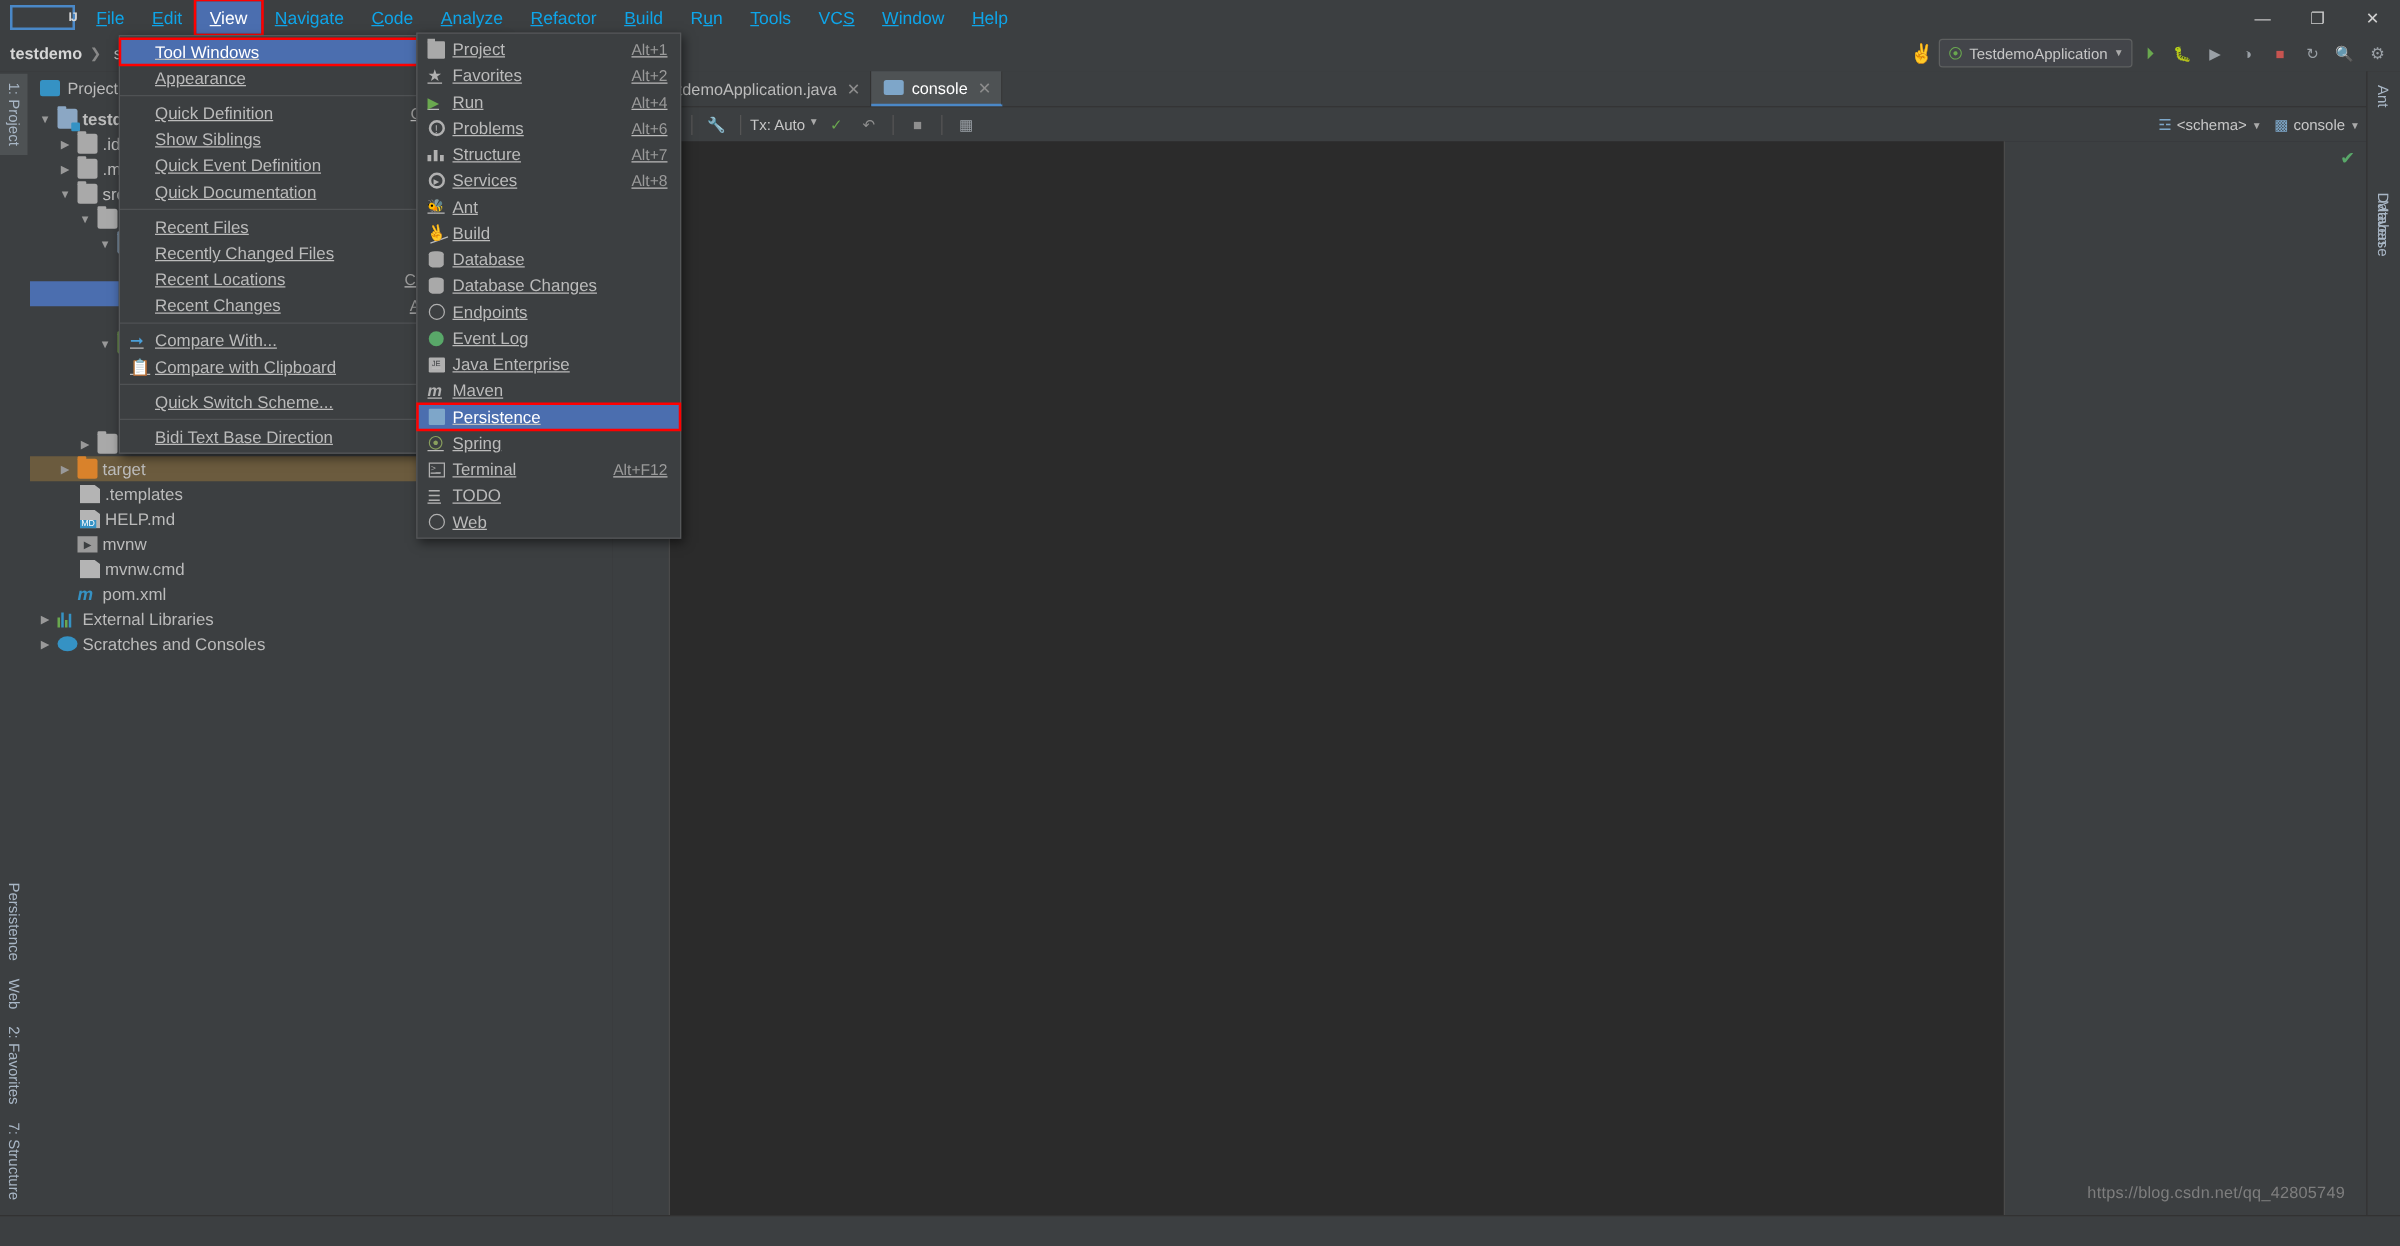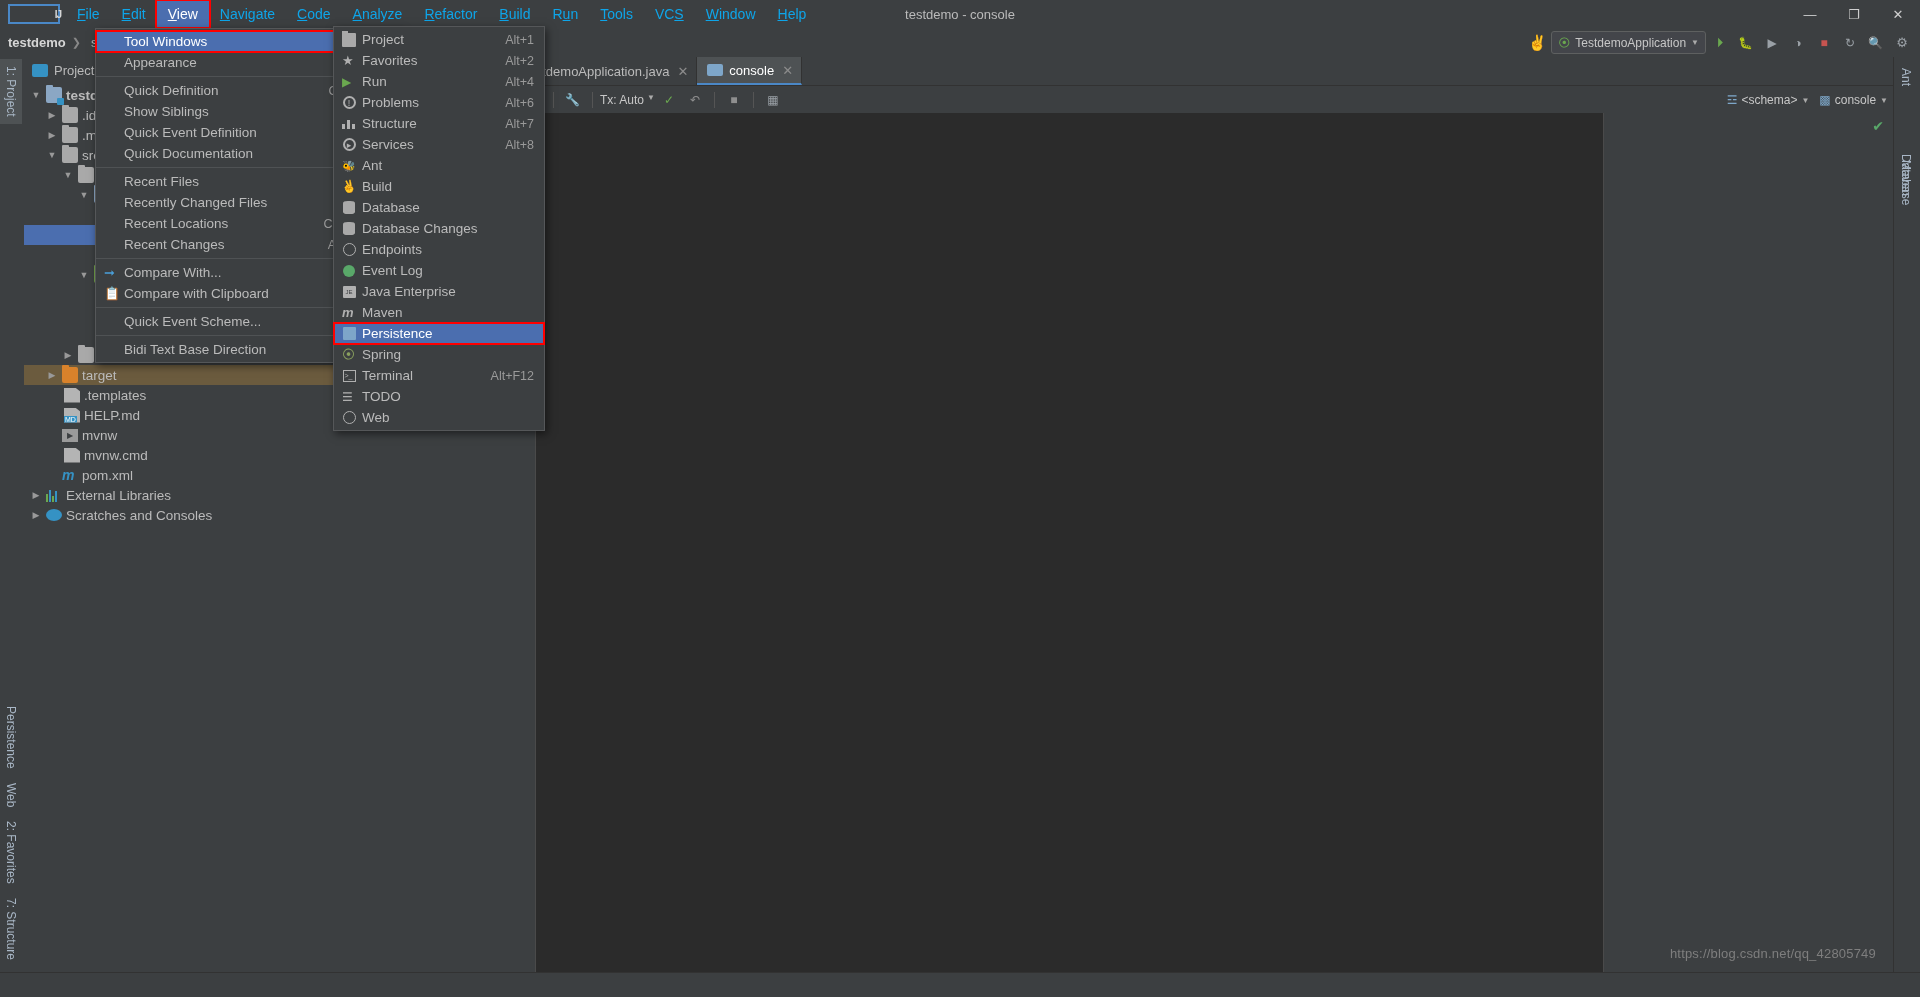--- a/index.html
+++ b/index.html
@@ -217,21 +217,21 @@
   .statusbar {
     position: absolute; left: 0; bottom: 0; width: 1920px; height: 24px;
     background: #3c3f41; border-top: 1px solid #323232;
     display: flex; align-items: center; font-size: 12px; color: #a0a0a0;
   }
 
   
   .dropdown {
     position: absolute; background: #3c3f41;
     border: 1px solid #555759; box-shadow: 2px 3px 8px rgba(0,0,0,.5);
-    padding: 2px 0; z-index: 50; font-size: 13.5px;
+    padding: 2px 0; z-index: 50; font-size: 13.5px; text-decoration: underline;
   }
   .view-menu { left: 95px; top: 28px; width: 305px; }
   .sub-menu  { left: 333px; top: 26px; width: 210px; }
   .mi {
     display: flex; align-items: center; height: 21px;
     padding: 0 10px 0 6px; color: #bbbbbb; white-space: nowrap;
     position: relative;
   }
   .mi .mi-icon {
     width: 18px; flex: 0 0 18px; display: flex; align-items: center; justify-content: center;
@@ -296,21 +296,20 @@
       <div class="menu-item"><u>C</u>ode</div>
       <div class="menu-item"><u>A</u>nalyze</div>
       <div class="menu-item"><u>R</u>efactor</div>
       <div class="menu-item"><u>B</u>uild</div>
       <div class="menu-item">R<u>u</u>n</div>
       <div class="menu-item"><u>T</u>ools</div>
       <div class="menu-item">VC<u>S</u></div>
       <div class="menu-item"><u>W</u>indow</div>
       <div class="menu-item"><u>H</u>elp</div>
     </div>
-    <div class="window-title">testdemo - console</div>
     <div class="win-btns">
       <div class="win-btn">—</div>
       <div class="win-btn">❐</div>
       <div class="win-btn close">✕</div>
     </div>
   </div>
 
   <div class="navbar">
     <div class="crumb bold">testdemo</div>
     <div class="crumb-sep">❯</div>
@@ -633,21 +632,21 @@
         <span class="mi-icon">
           <span class="si si-cmp">📋</span>
         </span>
         <span class="mi-label">Compare with Clipboard</span>
       </div>
       <div class="mi-sep"></div>
       <div class="mi">
         <span class="mi-icon">
           <span class="si"></span>
         </span>
-        <span class="mi-label">Quick Event Scheme...</span>
+        <span class="mi-label">Quick Switch Scheme...</span>
         <span class="mi-accel">Ctrl+`</span>
       </div>
       <div class="mi-sep"></div>
       <div class="mi">
         <span class="mi-icon">
           <span class="si"></span>
         </span>
         <span class="mi-label">Bidi Text Base Direction</span>
         <span class="mi-arrow">▶</span>
       </div>

